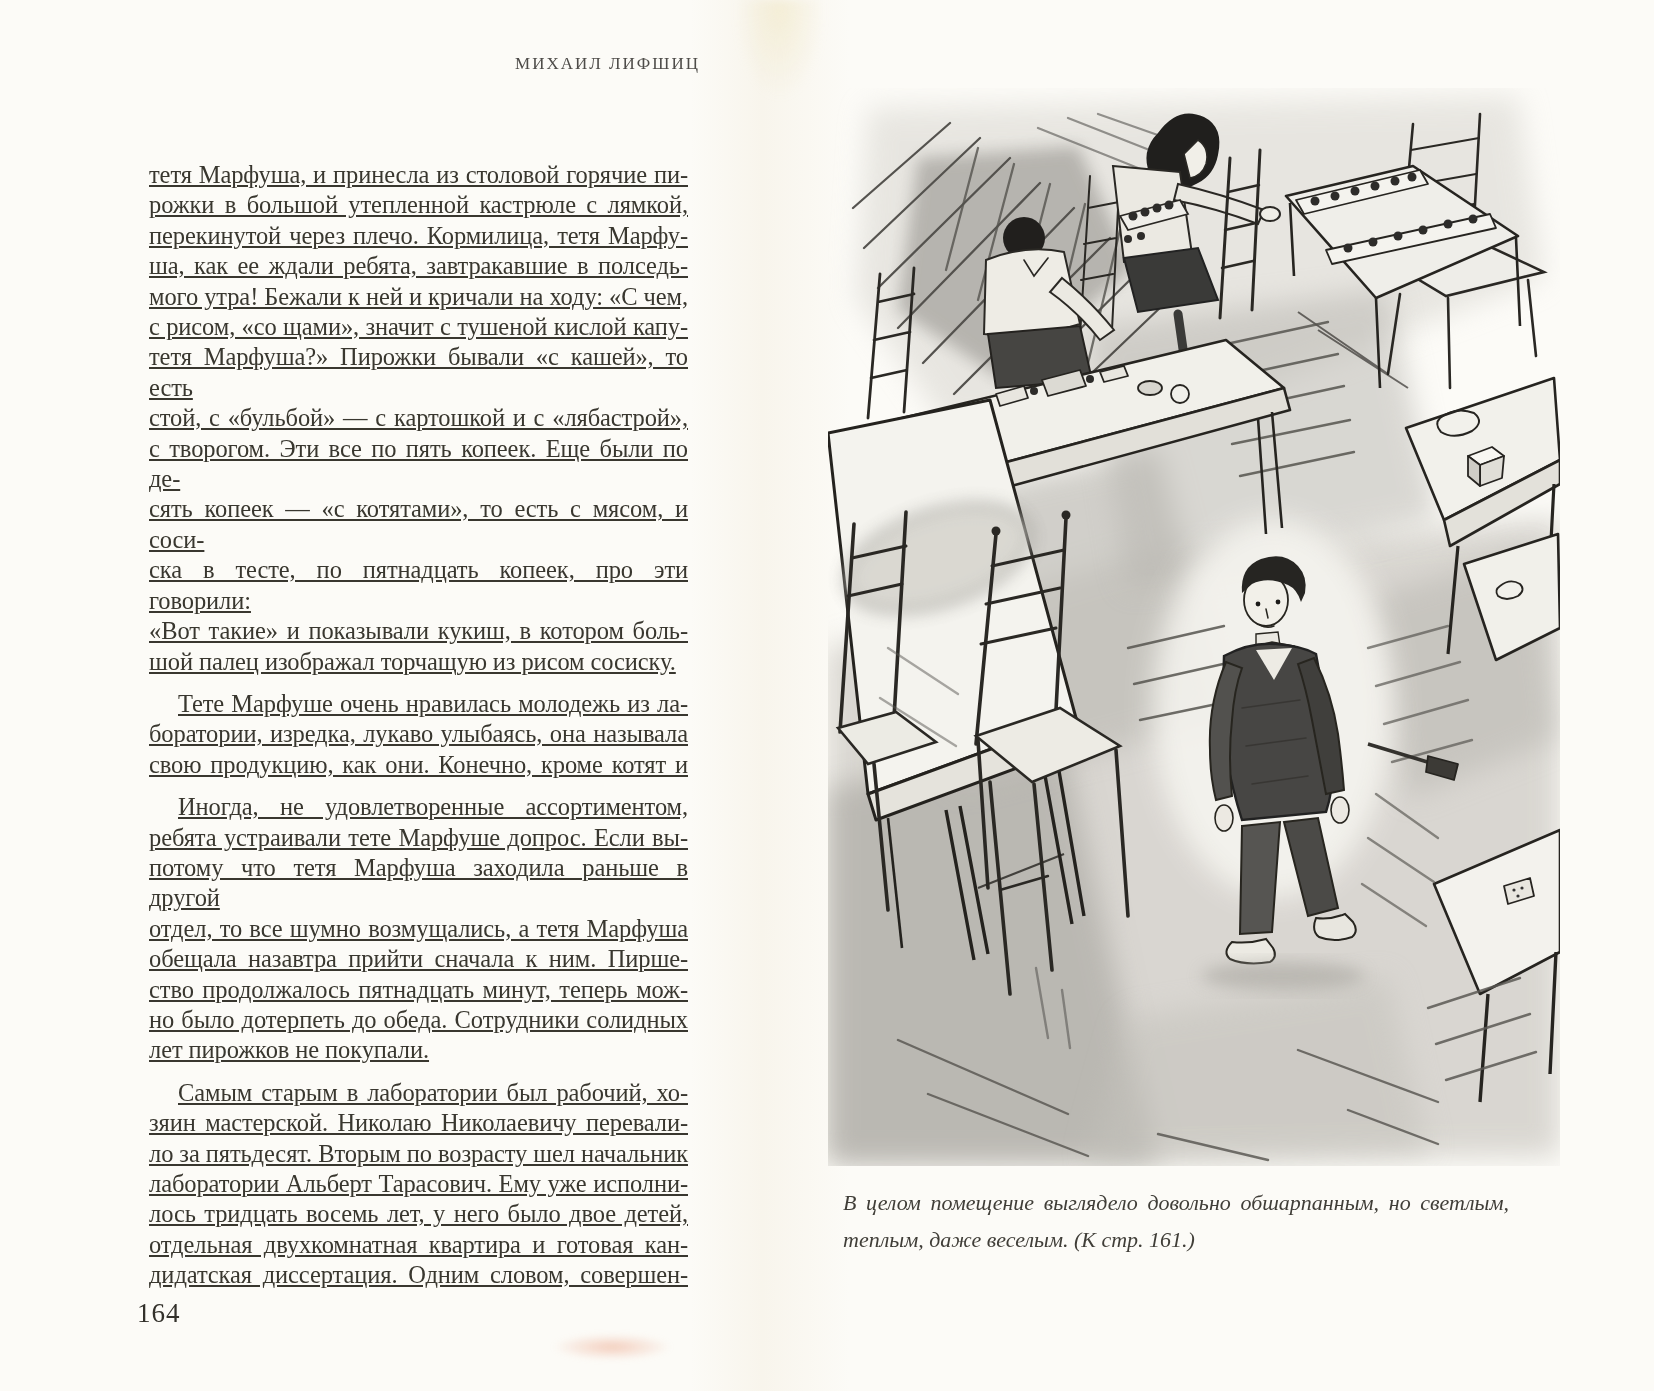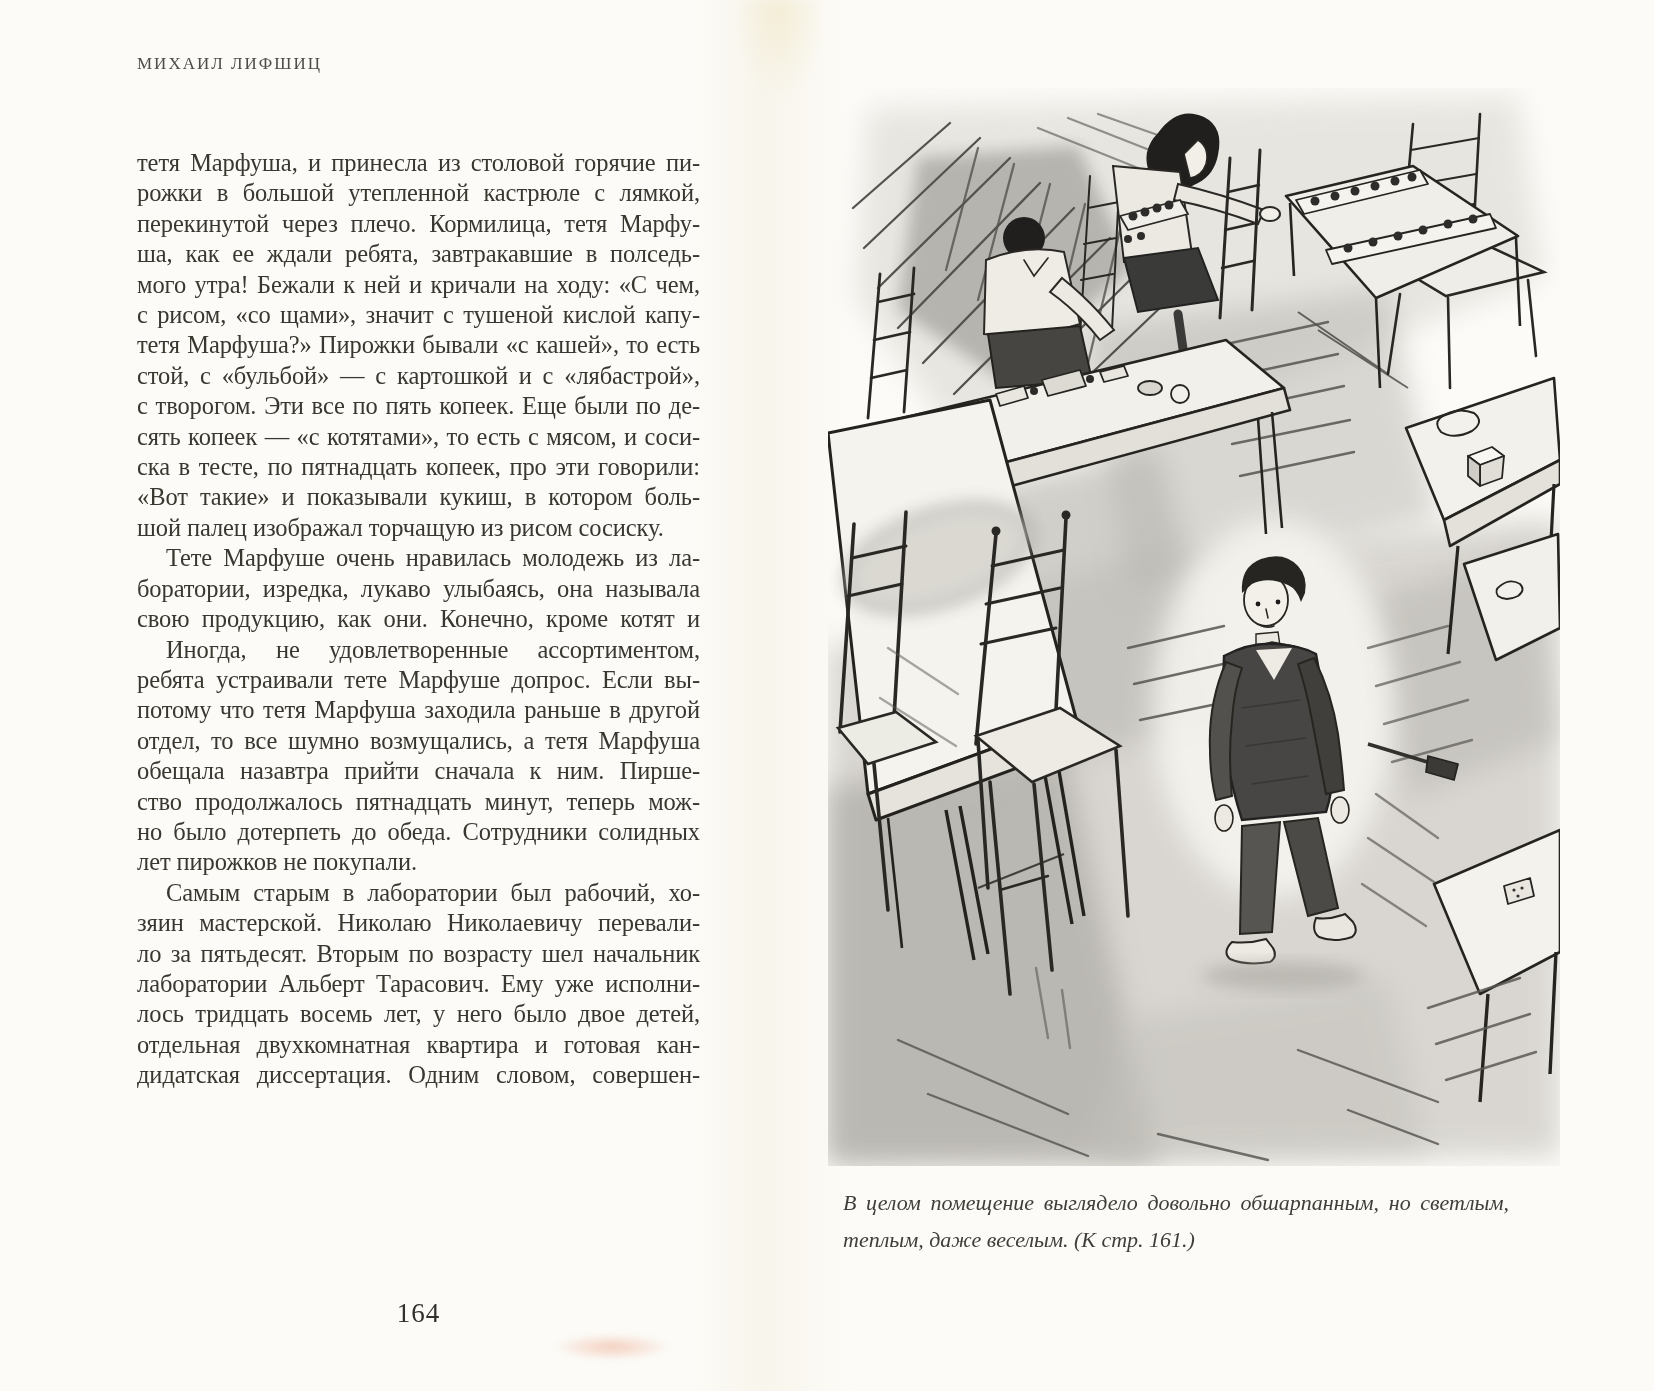--- a/index.html
+++ b/index.html
@@ -26,41 +26,41 @@
   }
   .smudge-top{
     position:absolute;left:735px;top:0px;width:90px;height:100px;
     background:radial-gradient(ellipse at 50% 10%,rgba(235,222,170,0.35) 0%,rgba(235,222,170,0) 70%);
     filter:blur(4px);
   }
 
   
   .running-header{
     position:absolute;left:137px;top:54px;width:563px;
-    text-align:left;
+    text-align:right;
     font-size:17px;letter-spacing:2px;
     color:#4e4c49;
   }
   .body-text{
     position:absolute;left:137px;top:148px;width:563px;
     font-size:24.5px;line-height:30.4px;
     color:#39372f;
     letter-spacing:-0.1px;
   }
-  .para{margin:0;padding:0;}
+  .para{margin:12px;padding:0;text-decoration:underline;}
   .line{
     text-align:justify;
     text-align-last:justify;
     white-space:normal;
   }
   .line.last-line{text-align-last:left;}
   .para.indent .line:first-child{text-indent:29px;}
   .page-number{
     position:absolute;left:137px;top:1298px;width:563px;
-    text-align:center;font-size:27px;color:#33312b;letter-spacing:1px;
+    font-size:27px;color:#33312b;letter-spacing:1px;
   }
 
   
   .illustration{
     position:absolute;left:828px;top:88px;width:732px;height:1078px;
   }
   .caption{
     position:absolute;left:843px;top:1184px;width:666px;
     font-style:italic;font-size:22px;line-height:37px;
     color:#403e38;

